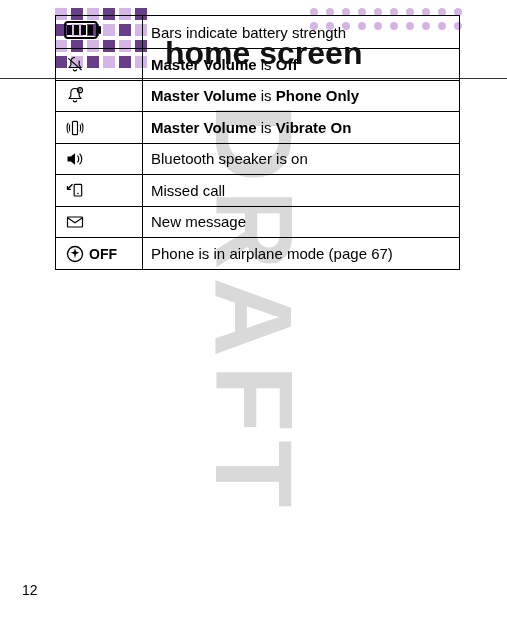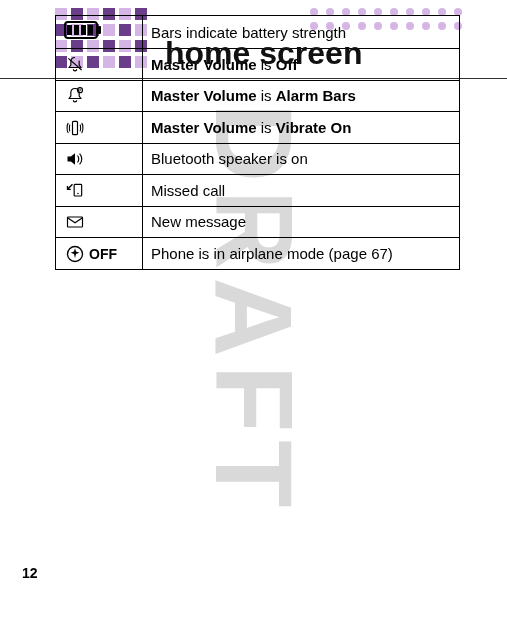--- a/index.html
+++ b/index.html
@@ -71,23 +71,23 @@
     text-align: left;
     font-size: 17px;
   }
   .bold-narrow {
     font-family: "Arial Narrow", Arial, sans-serif;
     font-weight: bold;
     font-stretch: condensed;
   }
   .pagenum {
     position: absolute;
-    bottom: 36px;
+    bottom: 19px;
     left: 22px;
-    font-weight: bold;
+    font-weight: normal;
     font-size: 14px;
   }
   .battery-icon {
     display: inline-block;
     width: 30px;
     height: 14px;
     border: 2px solid #000;
     border-radius: 4px;
     position: relative;
   }
@@ -213,21 +213,21 @@
         <td><span class="bold-narrow">Master Volume</span><span> is </span><span class="bold-narrow">Off</span></td>
       </tr>
       <tr>
         <td class="iconcell"><svg class="ic" viewBox="0 0 24 24">
             <path d="M12 3c-3 0-5 2-5 5v4l-2 3h14l-2-3V8c0-3-2-5-5-5z" fill="none" stroke="#000" stroke-width="1.4"></path>
             <path d="M10 17c0 1 1 2 2 2s2-1 2-2" fill="none" stroke="#000" stroke-width="1.4"></path>
             <circle cx="18" cy="5" r="3" fill="none" stroke="#000" stroke-width="1.4"></circle>
             <line x1="18" y1="3.5" x2="18" y2="5" stroke="#000"></line>
             <line x1="18" y1="5" x2="19.3" y2="5" stroke="#000"></line>
           </svg></td>
-        <td><span class="bold-narrow">Master Volume</span><span> is </span><span class="bold-narrow">Alarm Bars</span></td>
+        <td><span class="bold-narrow">Master Volume</span><span> is </span><span class="bold-narrow">Phone Only</span></td>
       </tr>
       <tr>
         <td class="iconcell"><svg class="ic" viewBox="0 0 24 24">
             <rect x="9" y="4" width="6" height="16" rx="1.2" fill="none" stroke="#000" stroke-width="1.4"></rect>
             <path d="M6 8c-1 1-1 7 0 8 M4 6c-2 2-2 10 0 12" fill="none" stroke="#000" stroke-width="1.3"></path>
             <path d="M18 8c1 1 1 7 0 8 M20 6c2 2 2 10 0 12" fill="none" stroke="#000" stroke-width="1.3"></path>
           </svg></td>
         <td><span class="bold-narrow">Master Volume</span><span> is </span><span class="bold-narrow">Vibrate On</span></td>
       </tr>
       <tr>

